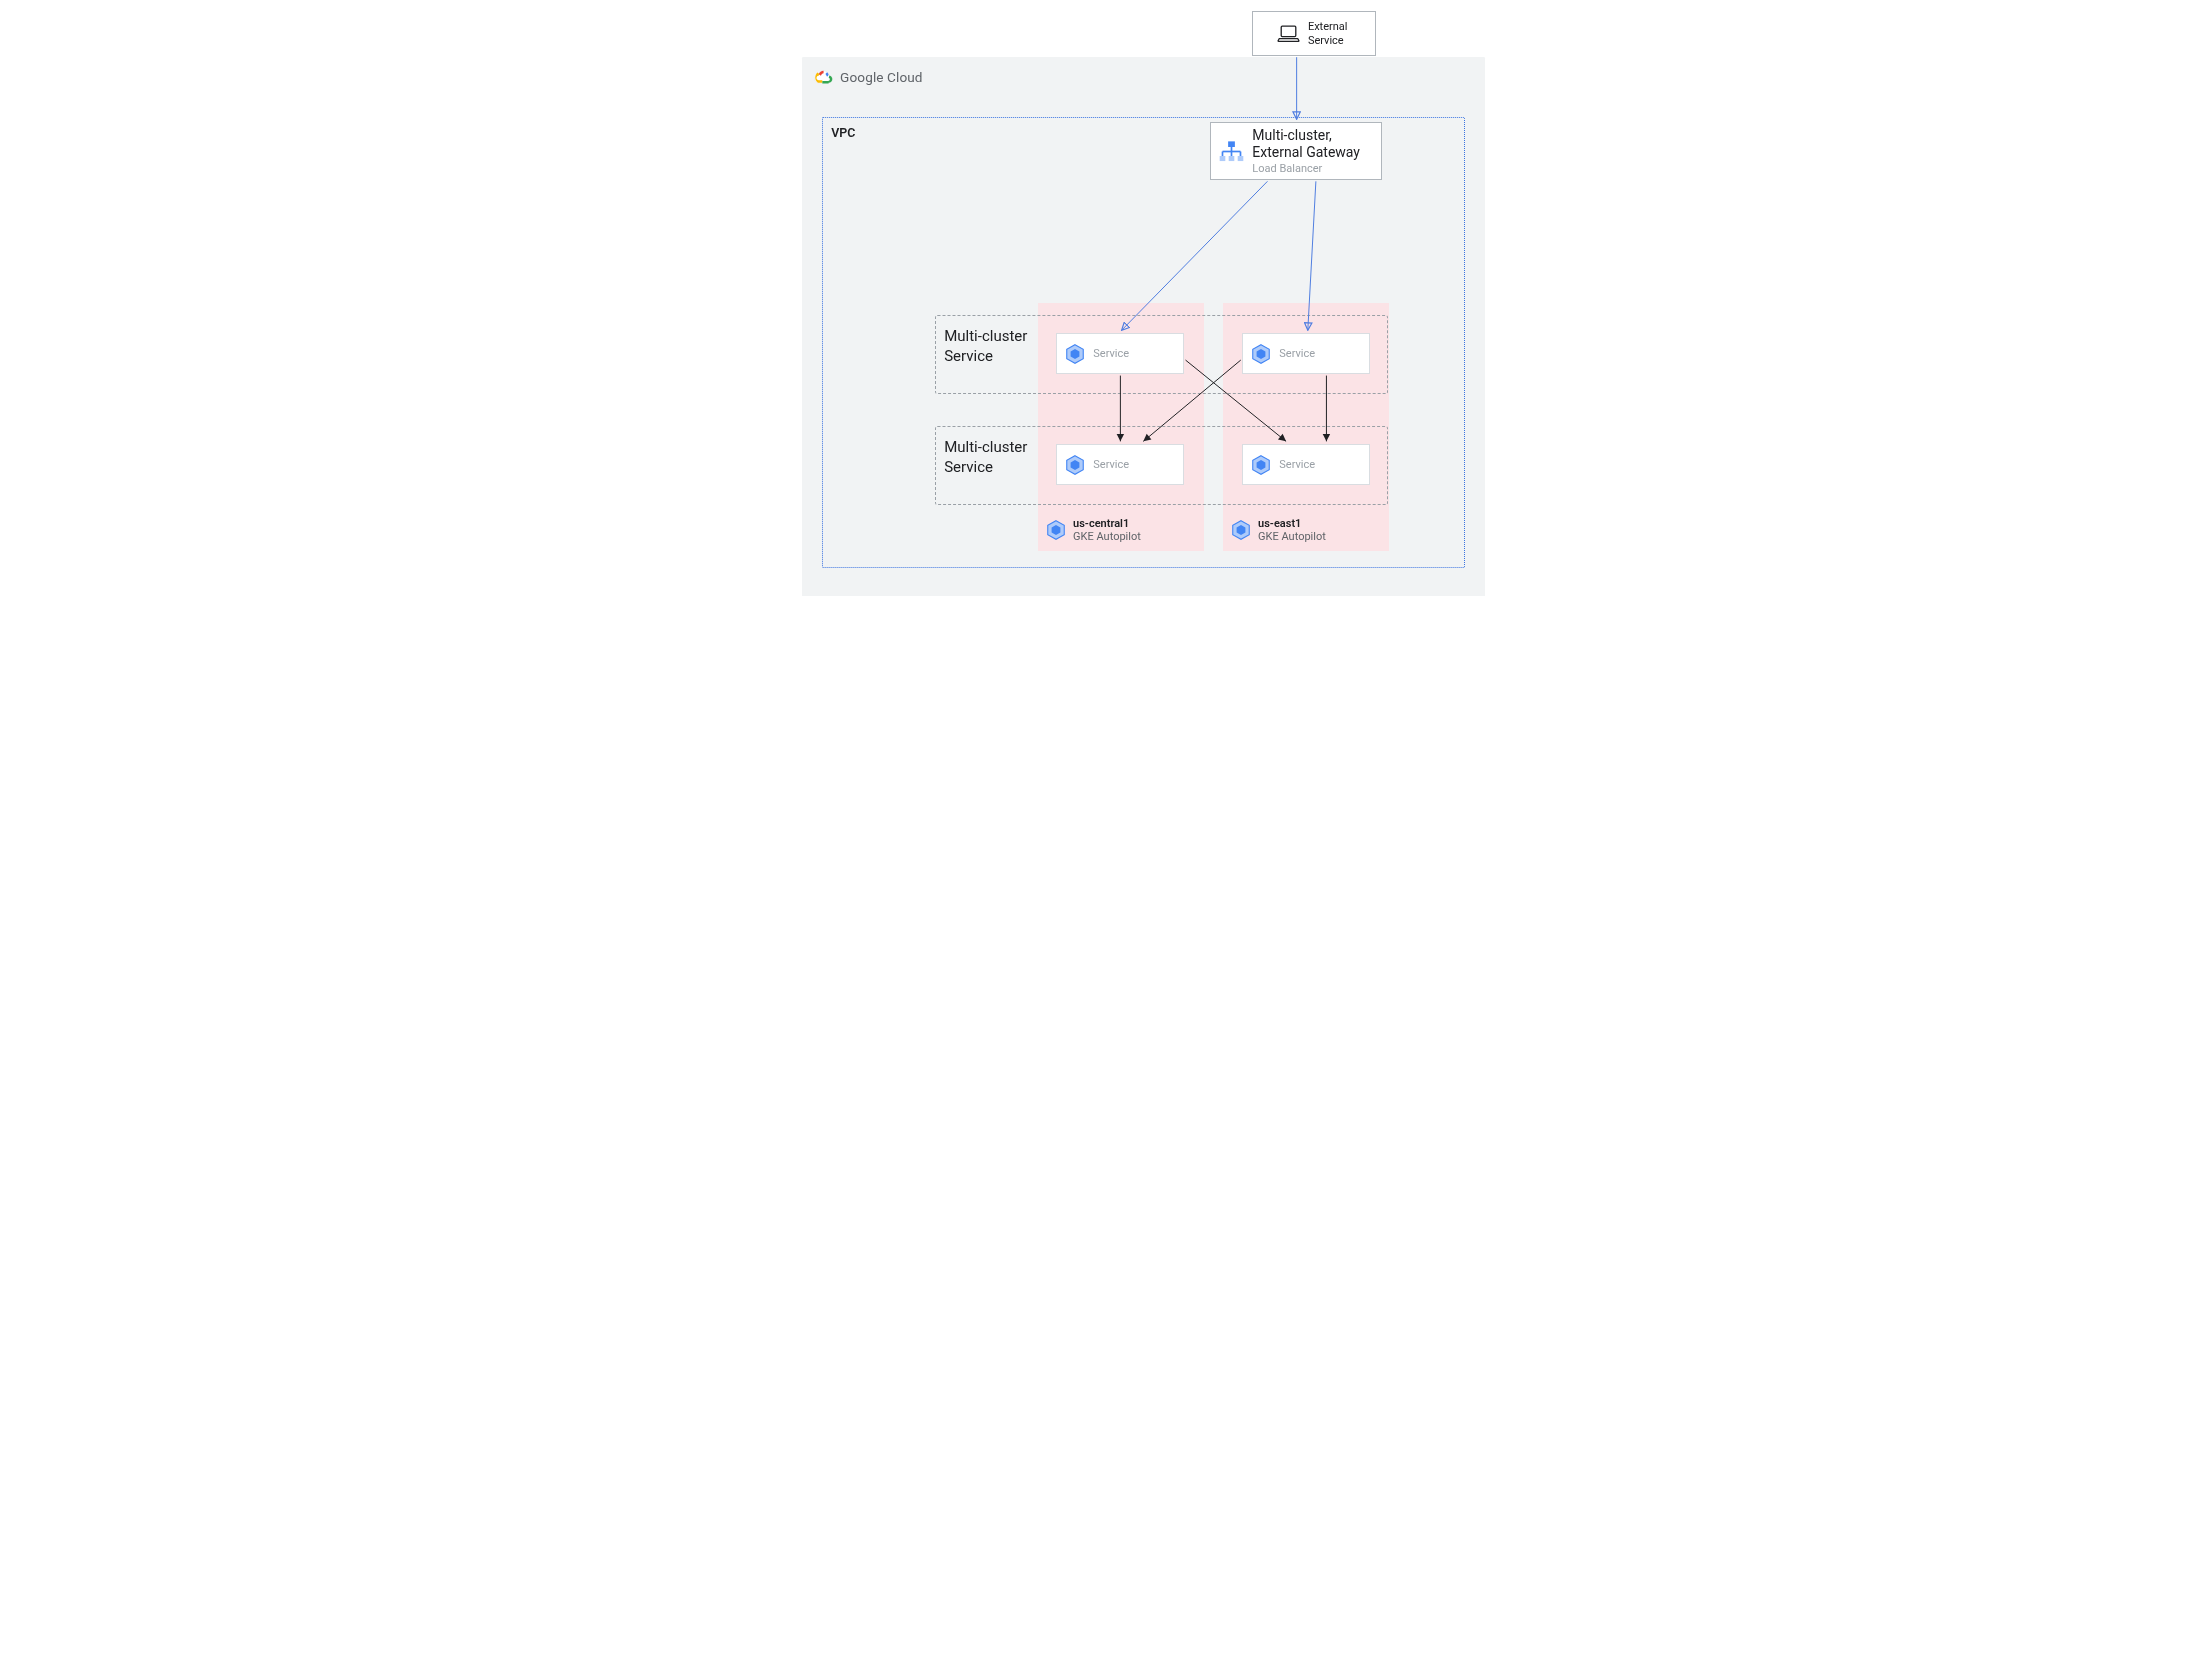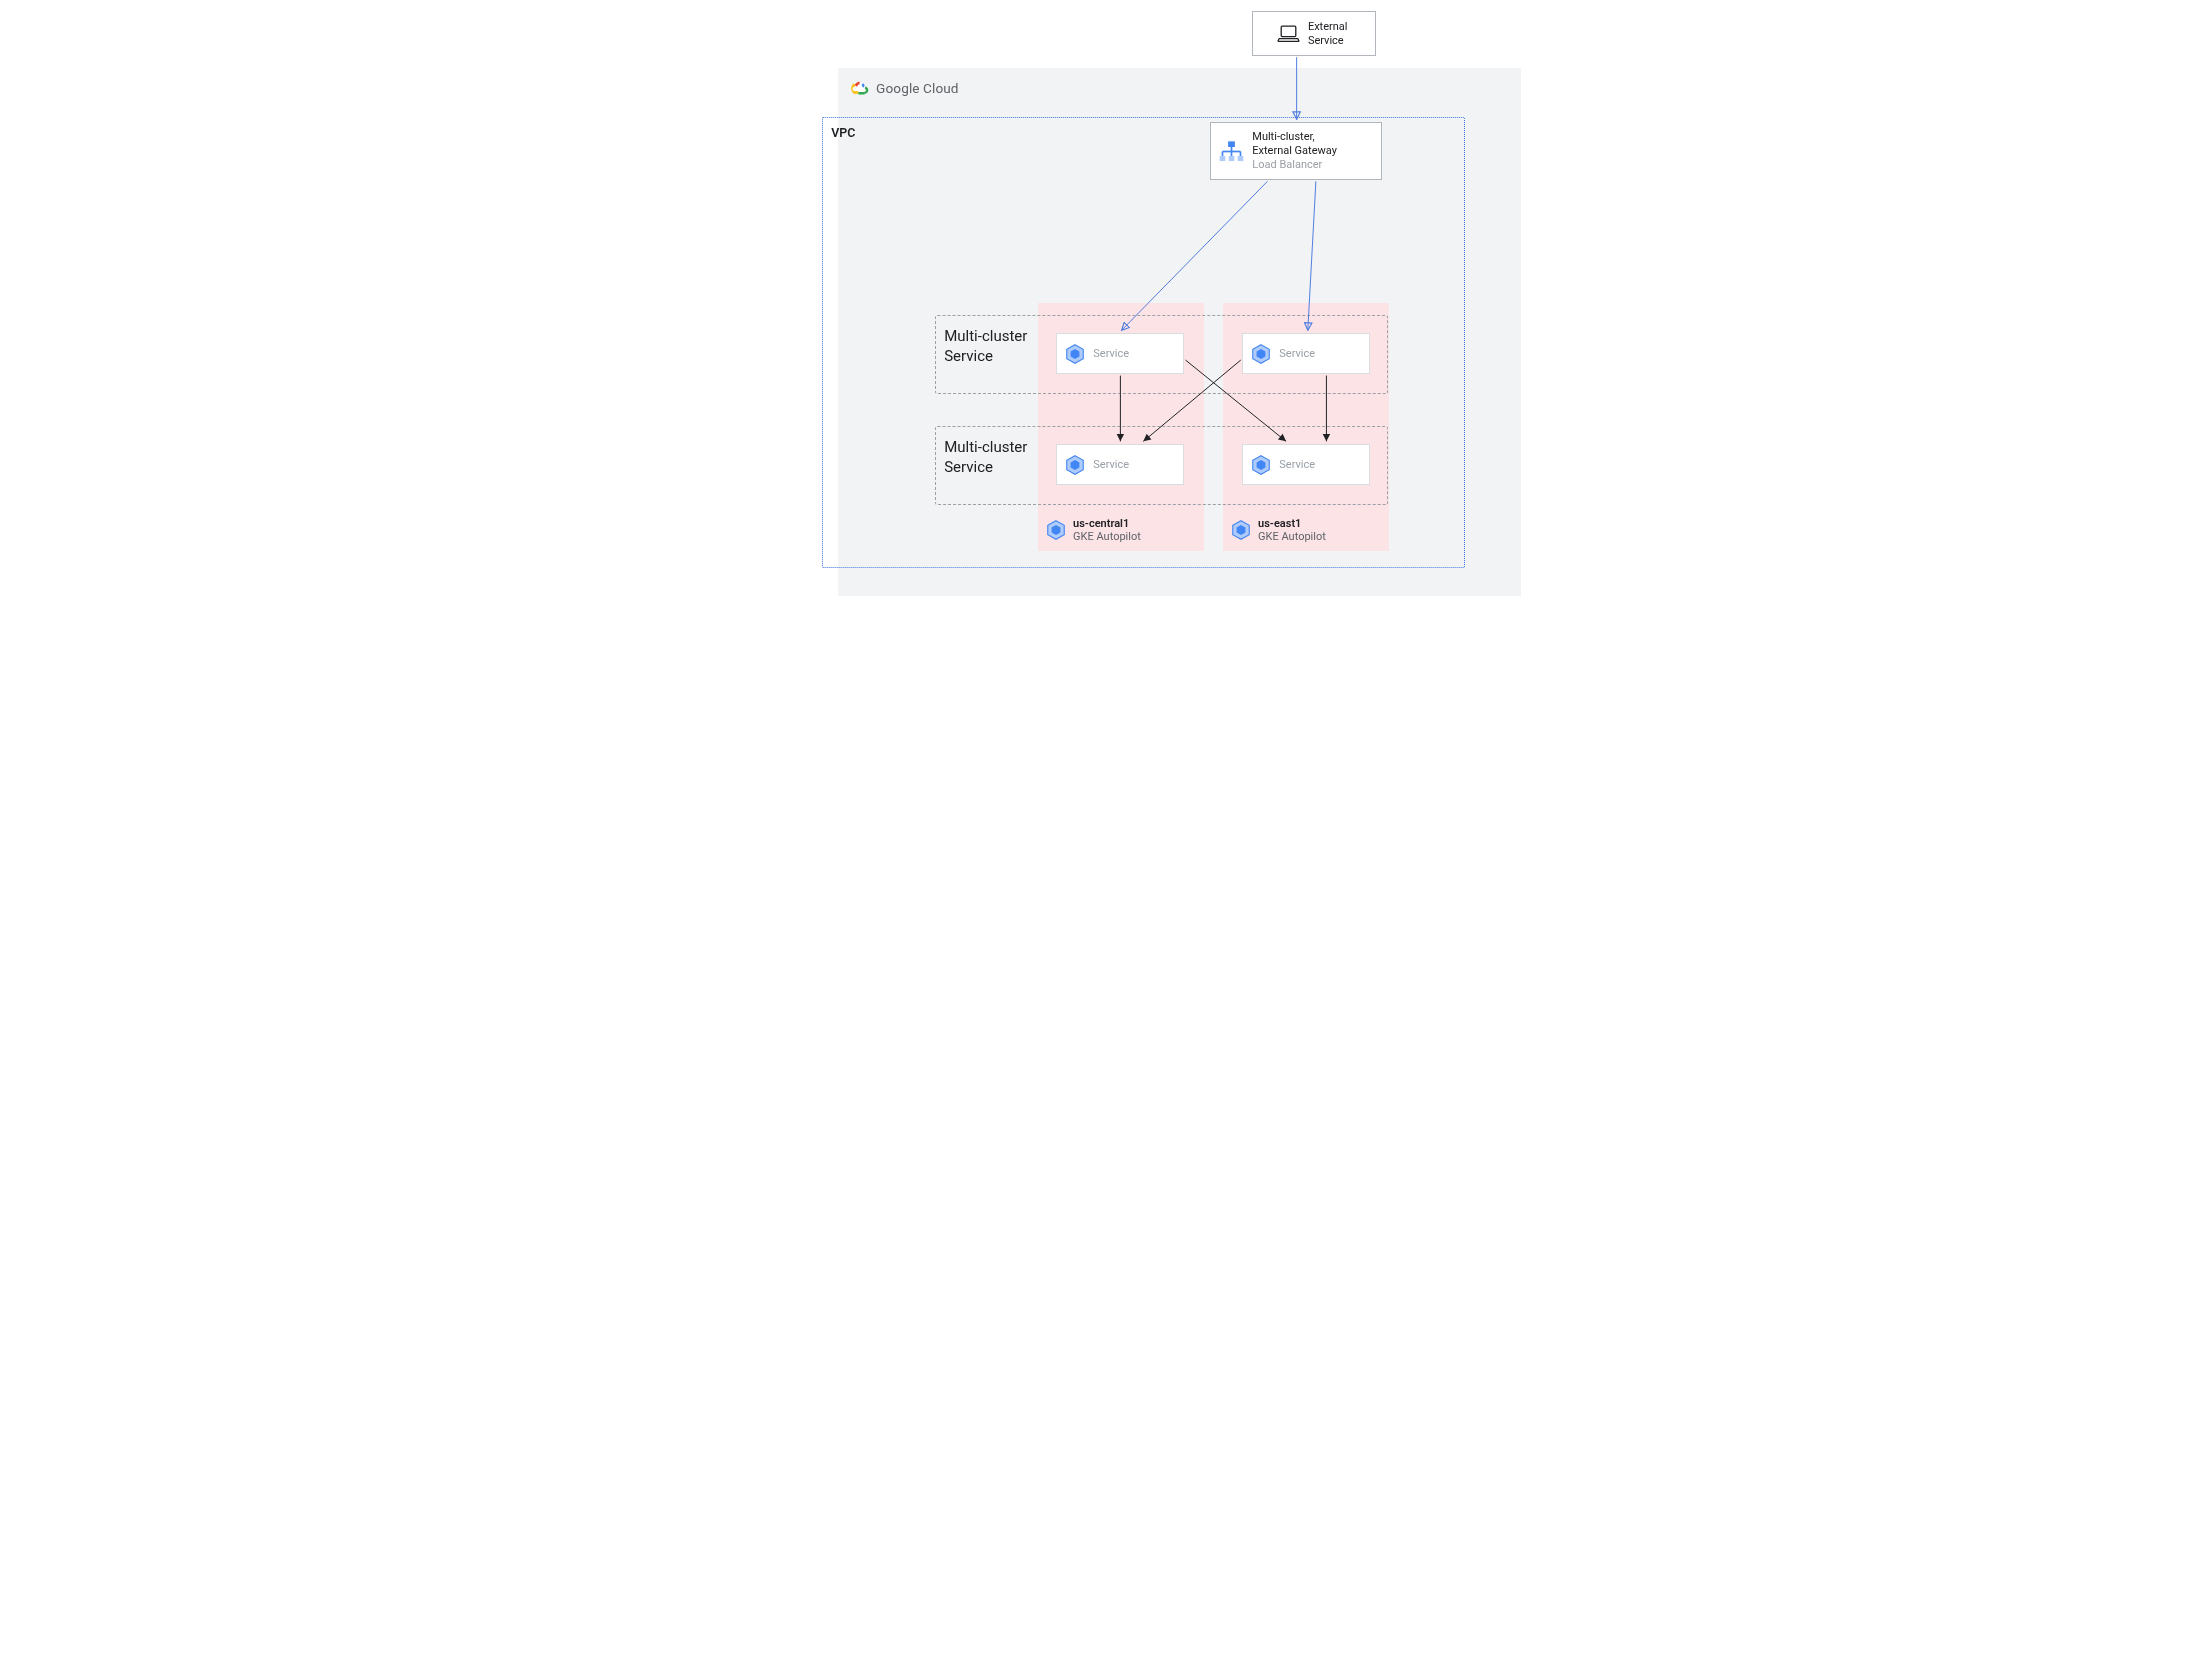--- a/index.html
+++ b/index.html
@@ -21,26 +21,25 @@
     inset: 0;
     width: 782px;
     height: 596px;
     pointer-events: none;
   }
 
   
   .cloud-panel {
     position: absolute;
     left: 90px;
-    top: 68px;
+    top: 57px;
     width: 683px;
     height: 589px;
     background: #f1f3f4;
     border-radius: 1.2px;
-    margin-left: 36px;
   }
   .cloud-header {
     position: absolute;
     left: 12.4px;
     top: 10px;
     display: flex;
     align-items: center;
     gap: 6.2px;
     color: #5f6368;
     font-size: 13.6px;
@@ -98,21 +97,21 @@
     height: 58px;
     border: 0.6px solid #b0b6bc;
     background: #ffffff;
     display: flex;
     align-items: center;
     padding-left: 7.4px;
     gap: 7.4px;
     box-sizing: border-box;
   }
   .gateway .text .title-line {
-    font-size: 11px;
+    font-size: 14px;
     color: #202124;
     line-height: 1.25;
   }
   .subtitle {
     font-size: 11px;
     color: #9aa0a6;
     line-height: 1.25;
   }
 
   

